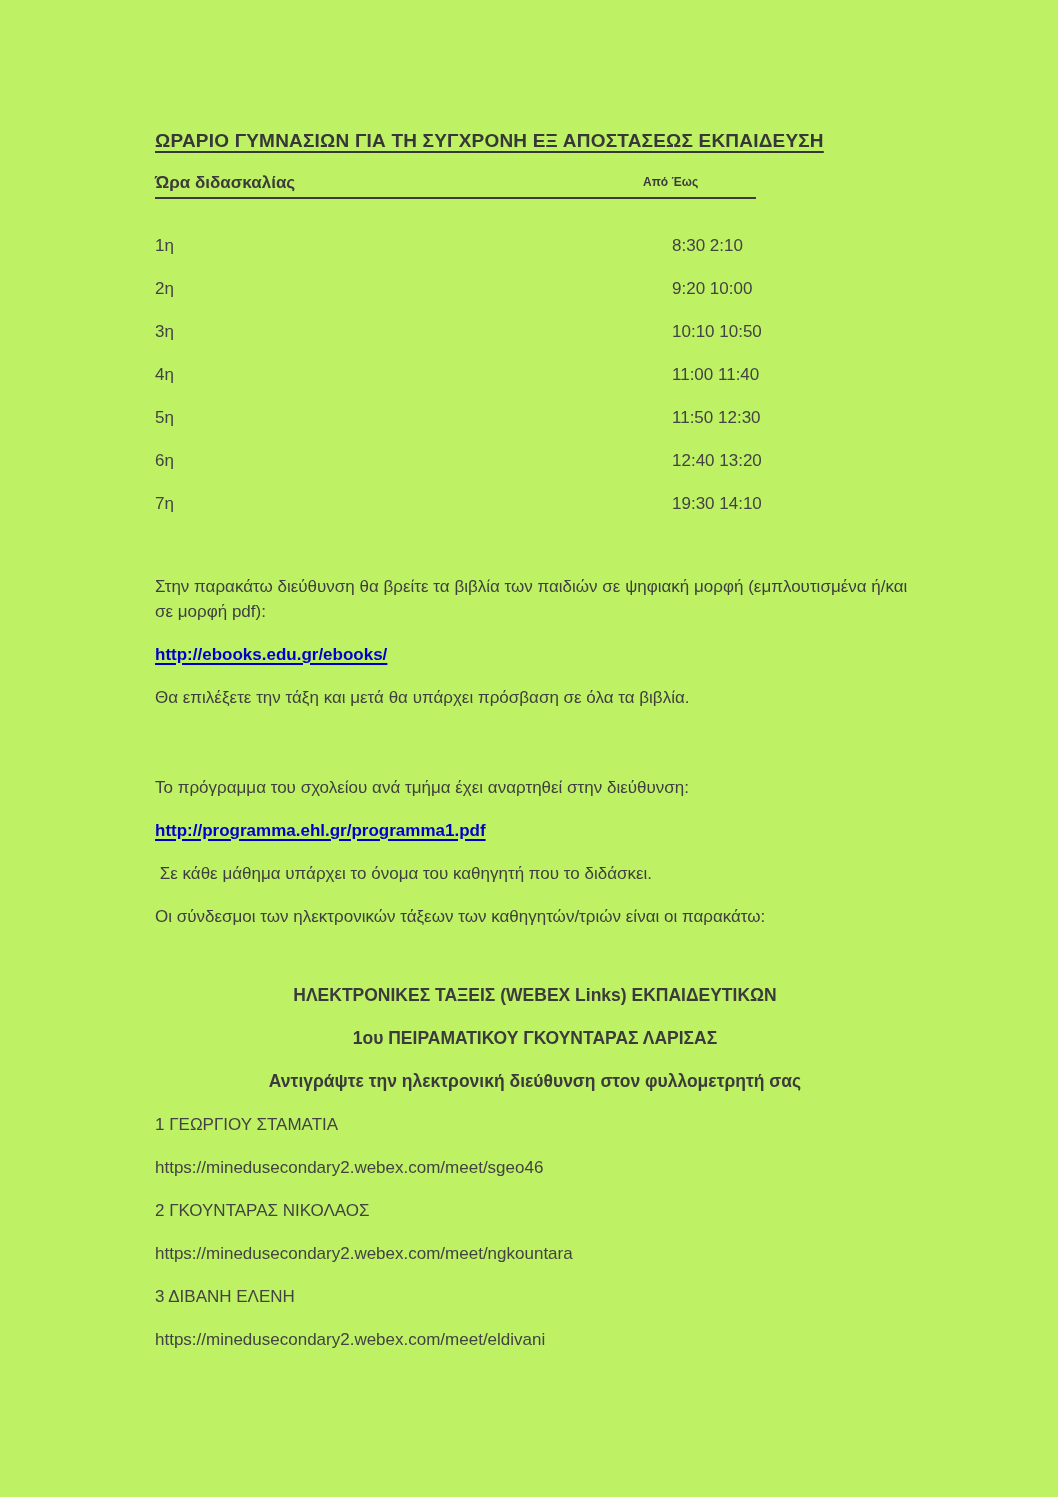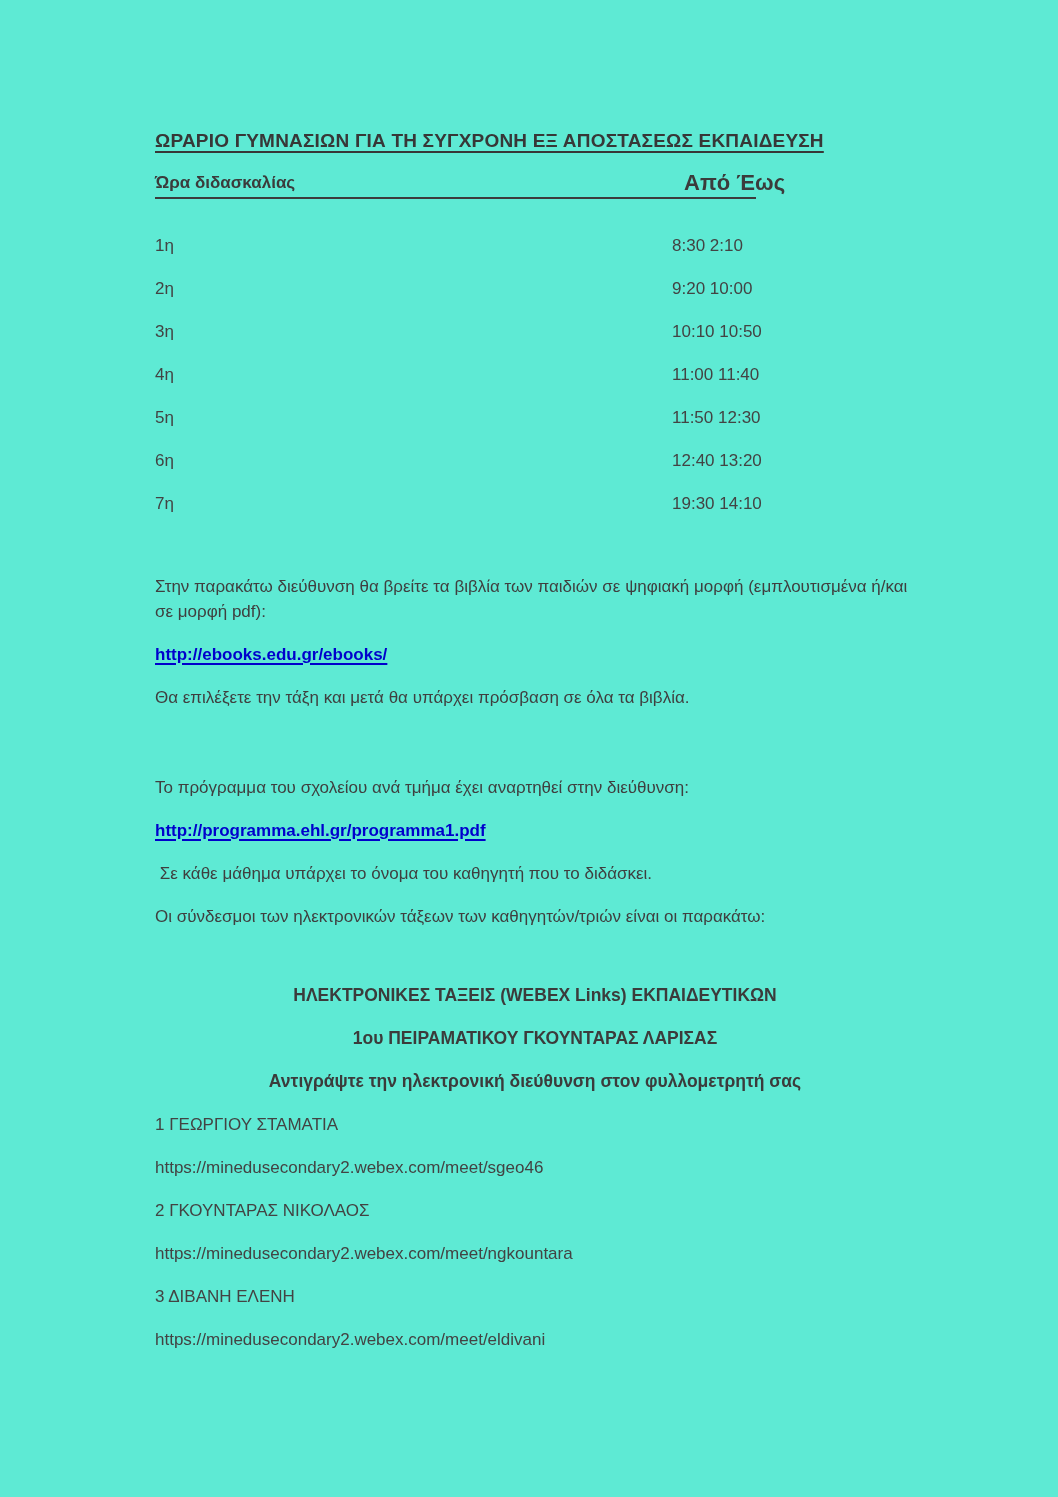--- a/index.html
+++ b/index.html
@@ -4,21 +4,21 @@
 <style>
   html, body {
     margin: 0;
     padding: 0;
     background: #ffffff;
   }
   .page {
     position: relative;
     width: 1058px;
     height: 1497px;
-    background: #5eead4;
+    background: #bef264;
     font-family: "Liberation Sans", "DejaVu Sans", sans-serif;
     color: #3f3f3f;
     overflow: hidden;
   }
   .content {
     position: absolute;
     left: 155px;
     top: 128px;
     width: 760px;
   }
@@ -52,23 +52,23 @@
     border-bottom: 2px solid #3c3c3c;
     padding-bottom: 2px;
   }
   .sched-col-left {
     font-size: 17px;
     font-weight: 700;
     color: #3b3b3b;
   }
   .sched-col-right {
     position: absolute;
-    left: 529px;
+    left: 488px;
     top: 0;
-    font-size: 22px;
+    font-size: 12px;
     font-weight: 700;
     color: #3b3b3b;
     white-space: nowrap;
   }
   .srow {
     position: relative;
     font-size: 17px;
     line-height: 25px;
     margin-bottom: 18px;
     color: #434343;

